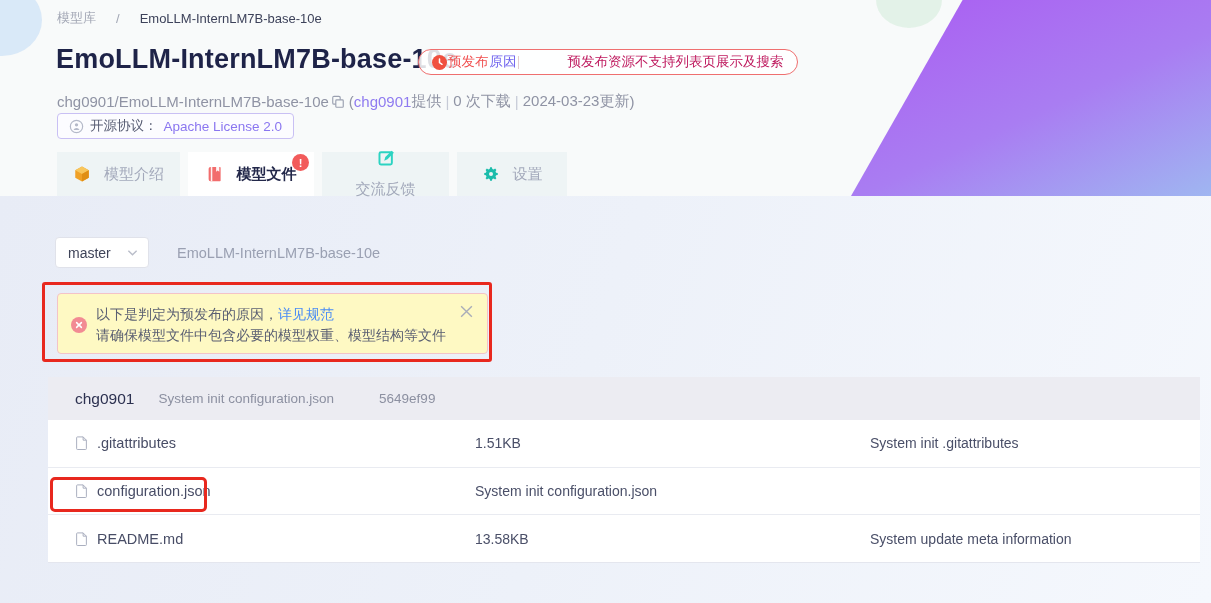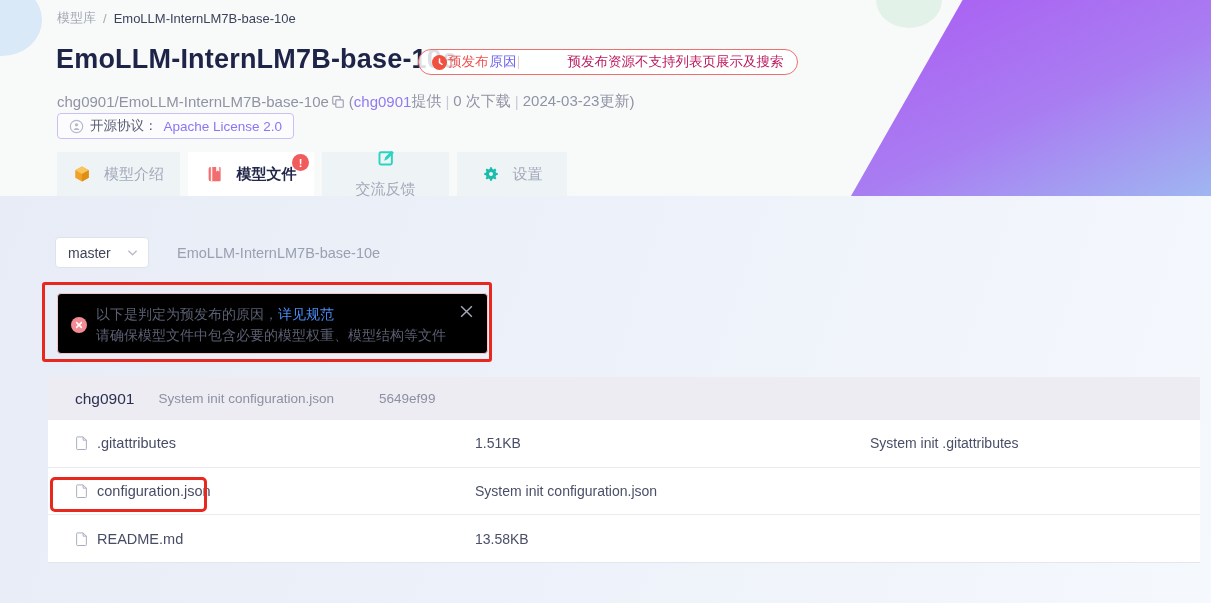--- a/index.html
+++ b/index.html
@@ -11,21 +11,21 @@
   .header-bg { position:absolute; left:0; top:0; width:1211px; height:196px; background:#f8fafa; overflow:hidden; }
   .deco-blue  { position:absolute; left:-38px; top:-16px; width:80px; height:72px; border-radius:50%; background:#d4e5f7; opacity:.85; }
   .deco-green { position:absolute; left:876px; top:-28px; width:66px; height:56px; border-radius:50%; background:#dcefe2; opacity:.75; }
   .deco-purple{ position:absolute; left:851px; top:0; width:360px; height:196px;
                 background:linear-gradient(155deg,#aa5ef2 4%,#a97df2 55%,#9fb6f1 100%);
                 clip-path:polygon(31% 0,100% 0,100% 100%,0% 100%); }
   .content-bg { position:absolute; left:0; top:196px; width:1211px; height:407px;
                 background:linear-gradient(108deg,#e8ecf6 0%,#edf1f9 48%,#f5f8fd 100%); }
 
   
-  .breadcrumb { position:absolute; left:57px; top:9px; font-size:13px; color:#a2a6b4; display:flex; gap:7px; align-items:center; }
+  .breadcrumb { position:absolute; left:57px; top:9px; font-size:13px; color:#a2a6b4; display:flex; gap:20px; align-items:center; }
   .breadcrumb .current { color:#3d425a; }
 
   
   .page-title { position:absolute; left:56px; top:44px; font-size:27px; font-weight:bold; color:#1e2348; letter-spacing:.2px; }
   .status-pill { position:absolute; left:418px; top:49px; height:26px; display:inline-flex; align-items:center; gap:1px;
                  padding:0 13px; border:1px solid #ef6f6f; border-radius:13px; background:rgba(255,255,255,.85); font-size:13.5px; }
   .status-pill .st { color:#f04f4f; }
   .status-pill .reason { color:#6f63ee; cursor:pointer; }
   .pill-divider { width:1px; height:13px; background:#e3cdd0; }
   .status-pill .rtext { color:#be185d;margin-left:48px; }
@@ -51,21 +51,21 @@
   .tab-badge { position:absolute; top:2px; right:5px; width:17px; height:17px; border-radius:50%; background:#f25b5b;
                color:#fff; font-size:11px; font-weight:bold; display:flex; align-items:center; justify-content:center; }
 
   
   .branch-select { position:absolute; left:55px; top:237px; width:94px; height:31px; background:#fff; border:1px solid #e0e2ea;
                    border-radius:4px; display:flex; align-items:center; justify-content:space-between; padding:0 10px 0 12px;
                    font-size:14px; color:#3f4459; cursor:pointer; }
   .repo-name { position:absolute; left:177px; top:245px; font-size:14.5px; color:#9aa0b2; }
 
   
-  .alert { position:absolute; left:57px; top:293px; width:431px; height:61px; background:#000000; border:1px solid #f3c3c8;
+  .alert { position:absolute; left:57px; top:293px; width:431px; height:61px; background:#fef9c3; border:1px solid #f3c3c8;
            border-radius:4px; padding:10px 14px 10px 13px; display:flex; gap:9px; }
   .alert .atext { font-size:14px; color:#5a5f72; line-height:21px; }
   .alert .alink { color:#4a8cf5; text-decoration:none; cursor:pointer; }
   .alert .aclose { position:absolute; right:13px; top:10px; cursor:pointer; display:inline-flex; }
   .alert .err-ic { margin-top:2px; flex:0 0 auto; }
 
   
   .file-table { position:absolute; left:48px; top:377px; width:1152px; height:186px; background:#fff; display:flex; flex-direction:column; }
   .commit-header { height:43px; background:#ececf2; display:flex; align-items:center; padding-left:27px; }
   .commit-header .author { font-size:15.5px; color:#2c3150; }
@@ -256,19 +256,20 @@
       <div class="fname">
         <span class="icon">
           <svg width="13" height="16" viewBox="0 0 16 18" fill="none" stroke="#a8adbd" stroke-width="1.2">
               <path d="M3 1.5h7l4 4V16a1 1 0 0 1-1 1H3a1 1 0 0 1-1-1V2.5a1 1 0 0 1 1-1z"></path>
               <path d="M10 1.5v4h4"></path>
             </svg>
         </span>
         <span>README.md</span>
       </div>
       <div class="fsize">13.58KB</div>
+      <div class="fmsg">System update meta information</div>
     </div>
   </div>
 
   <div class="annotation a1"></div>
   <div class="annotation a2"></div>
 
 </div>
 
 </body></html>

